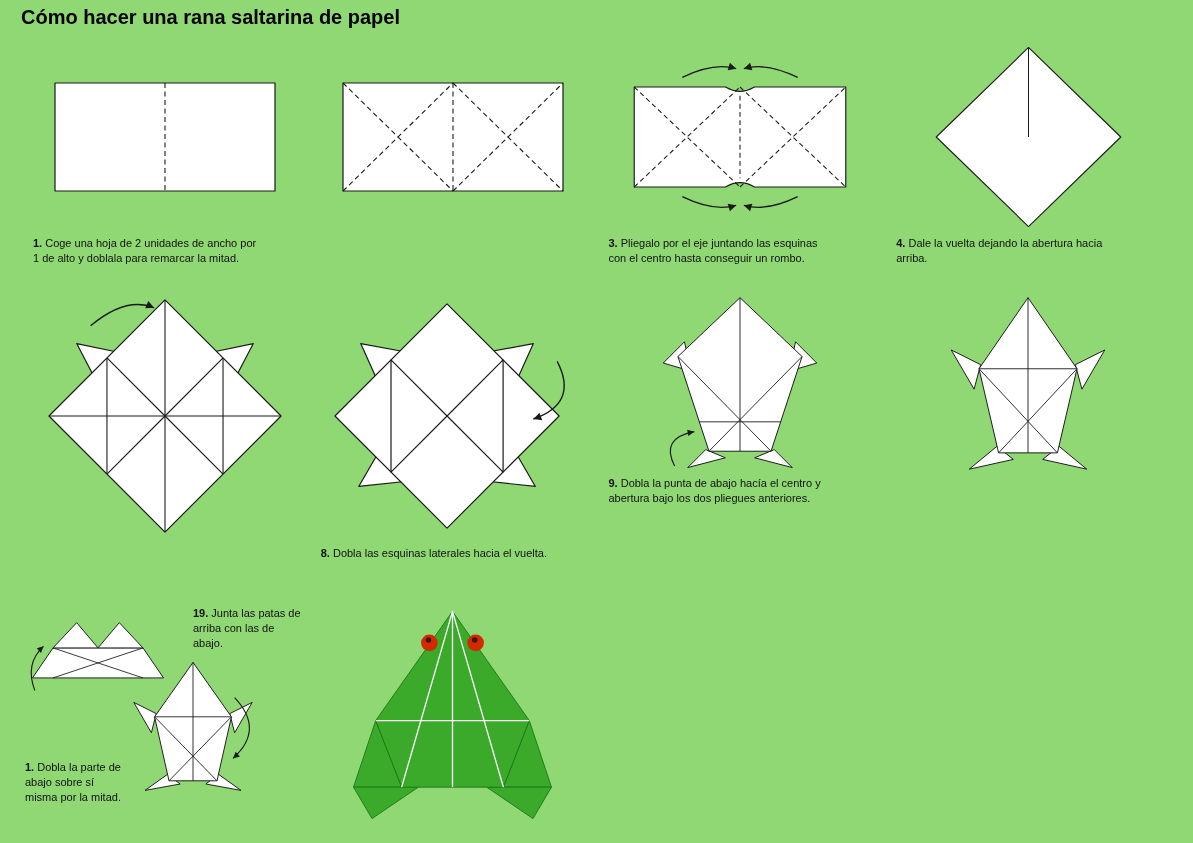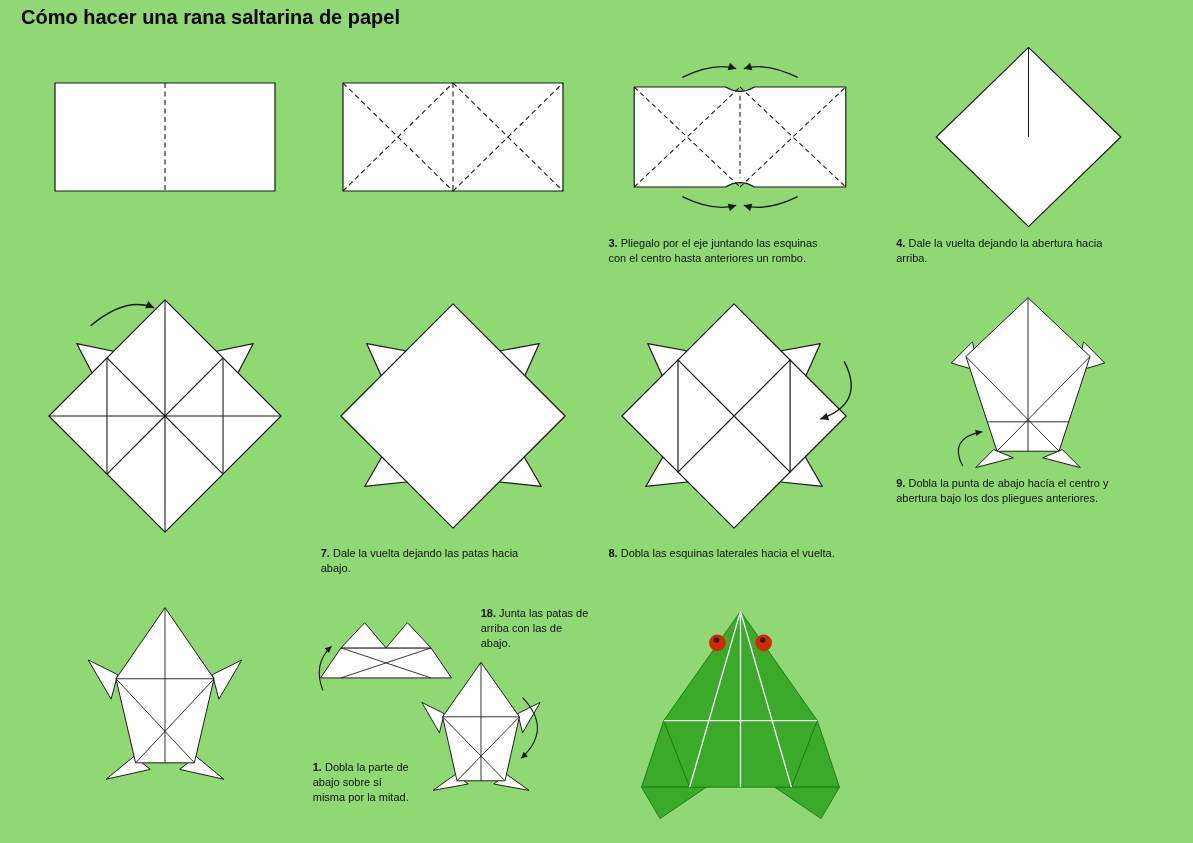--- a/index.html
+++ b/index.html
@@ -52,20 +52,21 @@
 
   <div class="grid">
 
     <div class="cell r1">
       <div class="diag">
         <svg width="250" height="120" viewBox="0 0 250 120">
           <rect class="paper" x="15" y="6" width="220" height="108"></rect>
           <line class="ln dash" x1="125" y1="6" x2="125" y2="114"></line>
         </svg>
       </div>
+      <p class="caption"><span class="num">1.</span><span>Coge una hoja de 2 unidades de ancho por 1 de alto y doblala para remarcar la mitad.</span></p>
     </div>
 
     <div class="cell r1">
       <div class="diag">
         <svg width="250" height="120" viewBox="0 0 250 120">
           <rect class="paper" x="15" y="6" width="220" height="108"></rect>
           <line class="ln dash" x1="15" y1="6" x2="125" y2="114"></line>
           <line class="ln dash" x1="15" y1="114" x2="125" y2="6"></line>
           <line class="ln dash" x1="125" y1="6" x2="235" y2="114"></line>
           <line class="ln dash" x1="125" y1="114" x2="235" y2="6"></line>
@@ -86,21 +87,21 @@
           <path class="arrow" d="M70,18 Q103,2 126,9"></path>
           <polygon class="ah" points="126,9 117.2,10.5 119.5,2.9"></polygon>
           <path class="arrow" d="M190,18 Q157,2 134,9"></path>
           <polygon class="ah" points="134,9 142.8,10.5 140.5,2.9"></polygon>
           <path class="arrow" d="M70,142 Q103,158 126,151"></path>
           <polygon class="ah" points="126,151 117.2,149.5 119.5,157.1"></polygon>
           <path class="arrow" d="M190,142 Q157,158 134,151"></path>
           <polygon class="ah" points="134,151 142.8,149.5 140.5,157.1"></polygon>
         </svg>
       </div>
-      <p class="caption"><span class="num">3.</span><span>Pliegalo por el eje juntando las esquinas con el centro hasta anteriores un rombo.</span></p>
+      <p class="caption"><span class="num">3.</span><span>Pliegalo por el eje juntando las esquinas con el centro hasta conseguir un rombo.</span></p>
     </div>
 
     <div class="cell r1">
       <div class="diag">
         <svg width="199" height="190" viewBox="0 0 220 210">
           <polygon class="paper" points="110,6 212,105 110,204 8,105"></polygon>
           <line class="ln" x1="110" y1="6" x2="110" y2="105"></line>
         </svg>
       </div>
       <p class="caption"><span class="num">4.</span><span>Dale la vuelta dejando la abertura hacia arriba.</span></p>
@@ -120,32 +121,20 @@
           <line class="ln" x1="66.5" y1="66.5" x2="125" y2="125"></line>
           <line class="ln" x1="183.5" y1="66.5" x2="125" y2="125"></line>
           <line class="ln" x1="66.5" y1="183.5" x2="125" y2="125"></line>
           <line class="ln" x1="183.5" y1="183.5" x2="125" y2="125"></line>
           <path class="arrow" d="M50,34 Q86,4 114,16"></path>
           <polygon class="ah" points="114,16 105,16.5 108.2,9.1"></polygon>
         </svg>
       </div>
     </div>
 
-    <div class="cell r2">
-      <div class="diag">
-        <svg width="248" height="248" viewBox="0 0 250 250">
-          <polygon class="paper" points="38,52 92,62 56,92"></polygon>
-          <polygon class="paper" points="212,52 158,62 194,92"></polygon>
-          <polygon class="paper" points="36,196 58,158 92,190"></polygon>
-          <polygon class="paper" points="214,196 192,158 158,190"></polygon>
-          <polygon class="paper" points="125,12 238,125 125,238 12,125"></polygon>
-        </svg>
-      </div>
-      <p class="caption"><span class="num">7.</span><span>Dale la vuelta dejando las patas hacia abajo.</span></p>
-    </div>
 
     <div class="cell r2">
       <div class="diag">
         <svg width="260" height="248" viewBox="0 0 262 250">
           <polygon class="paper" points="38,52 92,62 56,92"></polygon>
           <polygon class="paper" points="212,52 158,62 194,92"></polygon>
           <polygon class="paper" points="36,196 58,158 92,190"></polygon>
           <polygon class="paper" points="214,196 192,158 158,190"></polygon>
           <polygon class="paper" points="125,12 238,125 125,238 12,125"></polygon>
           <polygon class="paper" points="68.5,68.5 68.5,181.5 125,125"></polygon>
@@ -197,21 +186,21 @@
         <svg width="150" height="95" viewBox="0 0 190 120">
           <polygon class="paper" points="12,96 178,96 152,58 38,58"></polygon>
           <polygon class="paper" points="38,58 68,26 95,58"></polygon>
           <polygon class="paper" points="95,58 122,26 152,58"></polygon>
           <line class="ln" x1="38" y1="58" x2="152" y2="96"></line>
           <line class="ln" x1="152" y1="58" x2="38" y2="96"></line>
           <path class="arrow" d="M15,112 Q2,78 26,56"></path>
           <polygon class="ah" points="26,56 22.8,64.4 17.4,58.5"></polygon>
         </svg>
       </div>
-      <p class="caption cap11"><span class="num">18.</span><span>Junta las patas de arriba con las de abajo.</span></p>
+      <p class="caption cap11"><span class="num">19.</span><span>Junta las patas de arriba con las de abajo.</span></p>
       <div class="mini">
         <svg width="160" height="136" viewBox="0 0 200 170">
           <polygon class="paper" points="26,58 54,72 48,96"></polygon>
           <polygon class="paper" points="174,58 146,72 152,96"></polygon>
           <polygon class="paper" points="40,168 68,148 84,160"></polygon>
           <polygon class="paper" points="160,168 132,148 116,160"></polygon>
           <polygon class="paper" points="100,8 148,76 130,156 70,156 52,76"></polygon>
           <line class="ln" x1="100" y1="8" x2="100" y2="156"></line>
           <line class="ln" x1="52" y1="76" x2="148" y2="76"></line>
           <line class="ln" x1="52" y1="76" x2="130" y2="156"></line>

